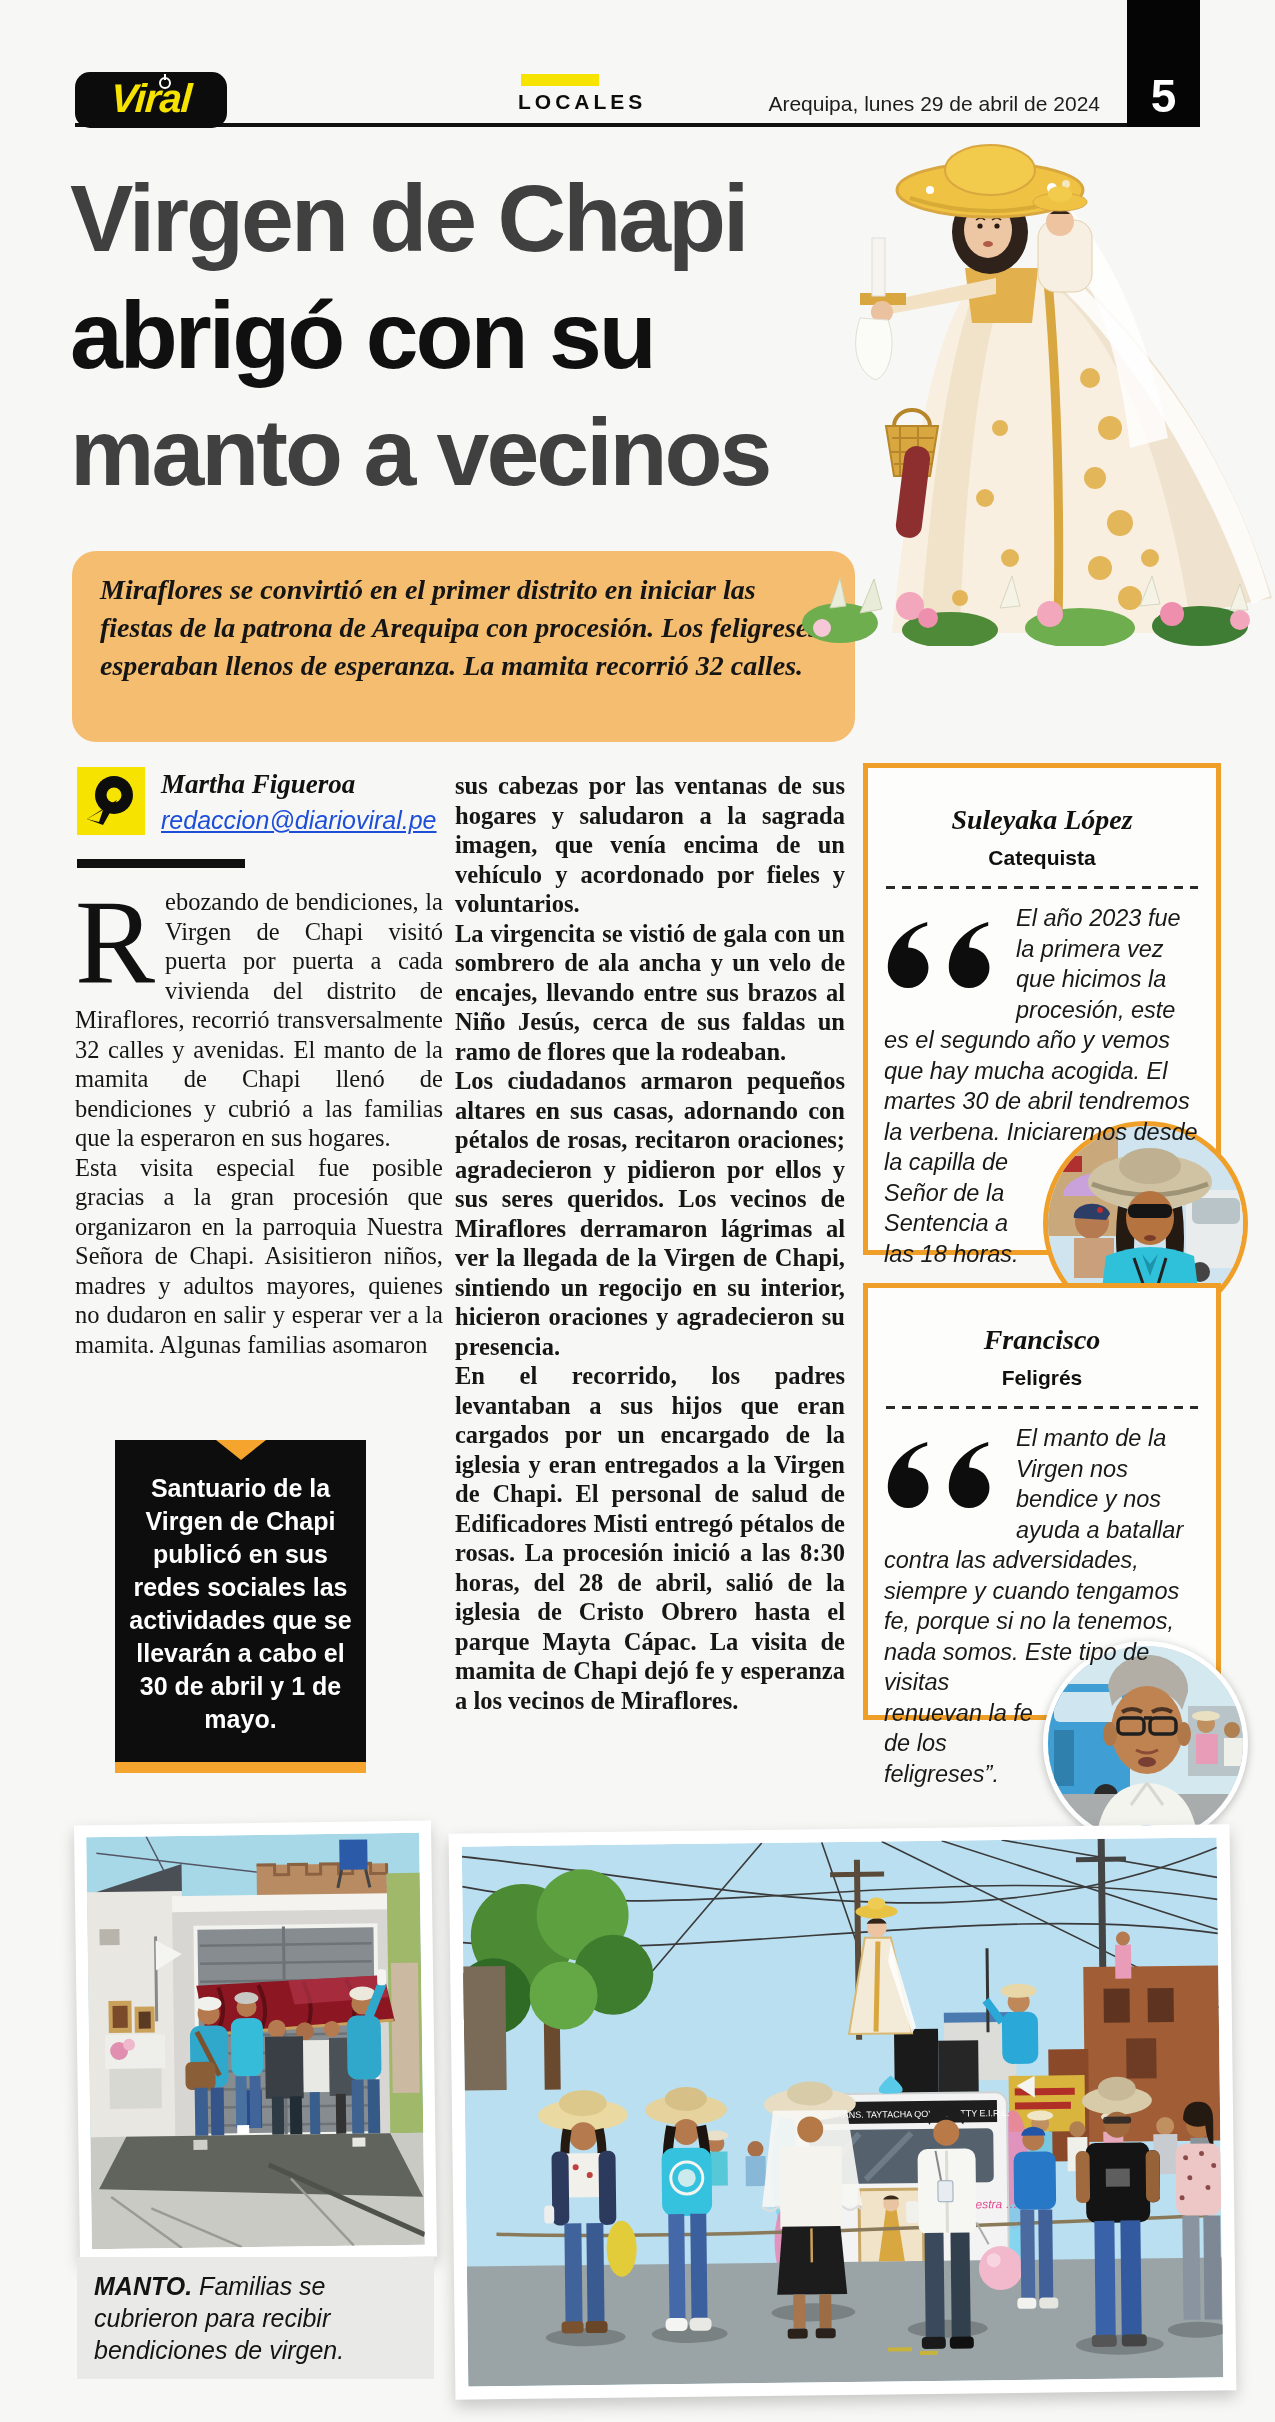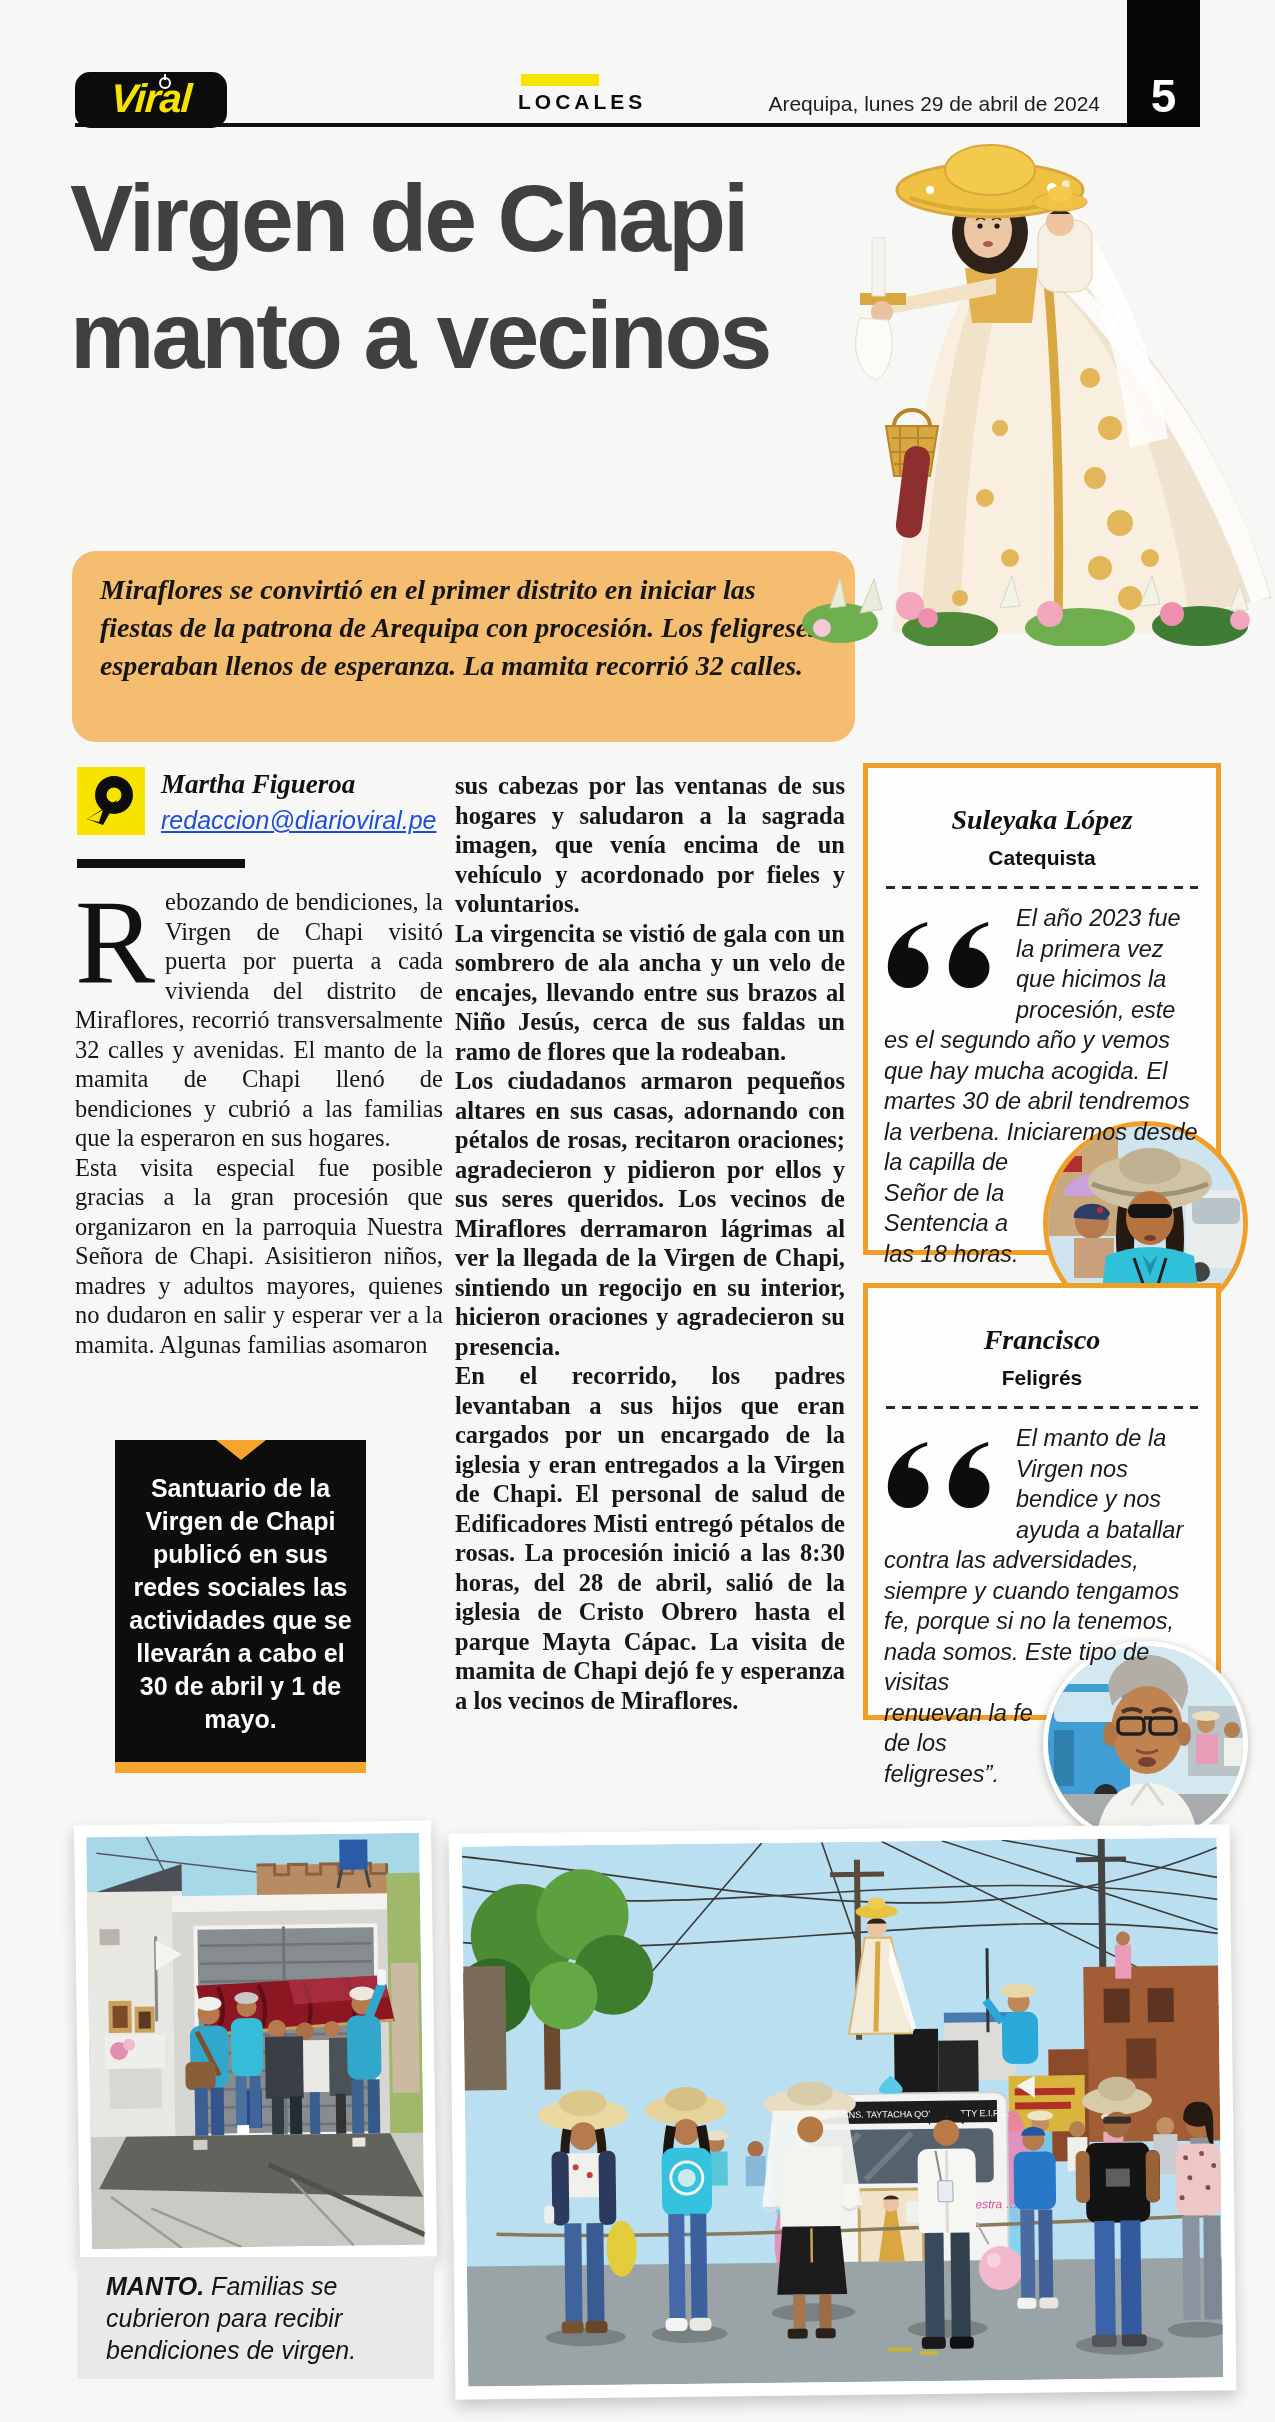--- a/index.html
+++ b/index.html
@@ -72,21 +72,21 @@
   .q-glyph{float:left;width:122px;height:92px;margin:6px 10px 0 0;}
   .q-photo{float:right;width:205px;height:205px;border-radius:50%;overflow:hidden;
            shape-outside:circle(52%);margin:4px -48px 0 10px;background:#ccc;}
   #qphoto1{border:5px solid #f0a028;}
   #qphoto2{border:5px solid #ffffff;box-shadow:0 2px 8px rgba(0,0,0,0.25);}
 
   
   .polaroid{background:#fff;box-shadow:0 7px 16px rgba(0,0,0,0.20);}
   #photo-left{left:77px;top:1823px;width:357px;height:436px;padding:12px;transform:rotate(-0.8deg);}
   #photo-right{left:452px;top:1829px;width:781px;height:566px;padding:13px;transform:rotate(-0.7deg);}
-  #caption{left:77px;top:2257px;width:357px;min-height:94px;background:#e9e9e7;padding:13px 29px;
+  #caption{left:77px;top:2257px;width:357px;min-height:94px;background:#e9e9e7;padding:13px 17px;
            font-style:italic;font-size:25px;line-height:32px;color:#141414;}
   .cap-lead{font-weight:900;}
   svg{display:block;}
 </style>
 </head>
 <body>
 
 <div id="page">
 
   <div class="abs" id="header-rule"></div>
@@ -96,20 +96,21 @@
   </div>
   <div class="abs" id="section-bar"></div>
   <div class="abs" id="section-label">LOCALES</div>
   <div class="abs" id="date">Arequipa, lunes 29 de abril de 2024</div>
   <div class="abs" id="page-box">
     <div id="page-num">5</div>
   </div>
 
   <div class="abs" id="headline">
     <div class="hl-orange">Virgen de Chapi</div>
+    <div class="hl-black">abrigó con su</div>
     <div class="hl-orange">manto a vecinos</div>
   </div>
 
   <div class="abs" id="statue">
     <svg width="475" height="518" viewBox="0 0 475 518">
       <path d="M250,125 C330,195 420,300 472,470 L300,505 C325,345 285,200 238,142 Z" fill="#efe2cf"></path>
       <path d="M252,130 C335,205 425,310 470,468 L452,476 C400,330 320,210 245,145 Z" fill="#ffffff" opacity="0.85"></path>
       <path d="M185,142 C148,172 118,262 92,505 L392,505 C362,300 302,182 232,142 Z" fill="#f8efe0"></path>
       <path d="M185,142 C160,180 135,300 120,505 L160,505 C165,330 185,210 205,150 Z" fill="#f1e3c9"></path>
       <path d="M248,152 C258,270 260,390 258,503" stroke="#d9a73f" stroke-width="9" fill="none"></path>

